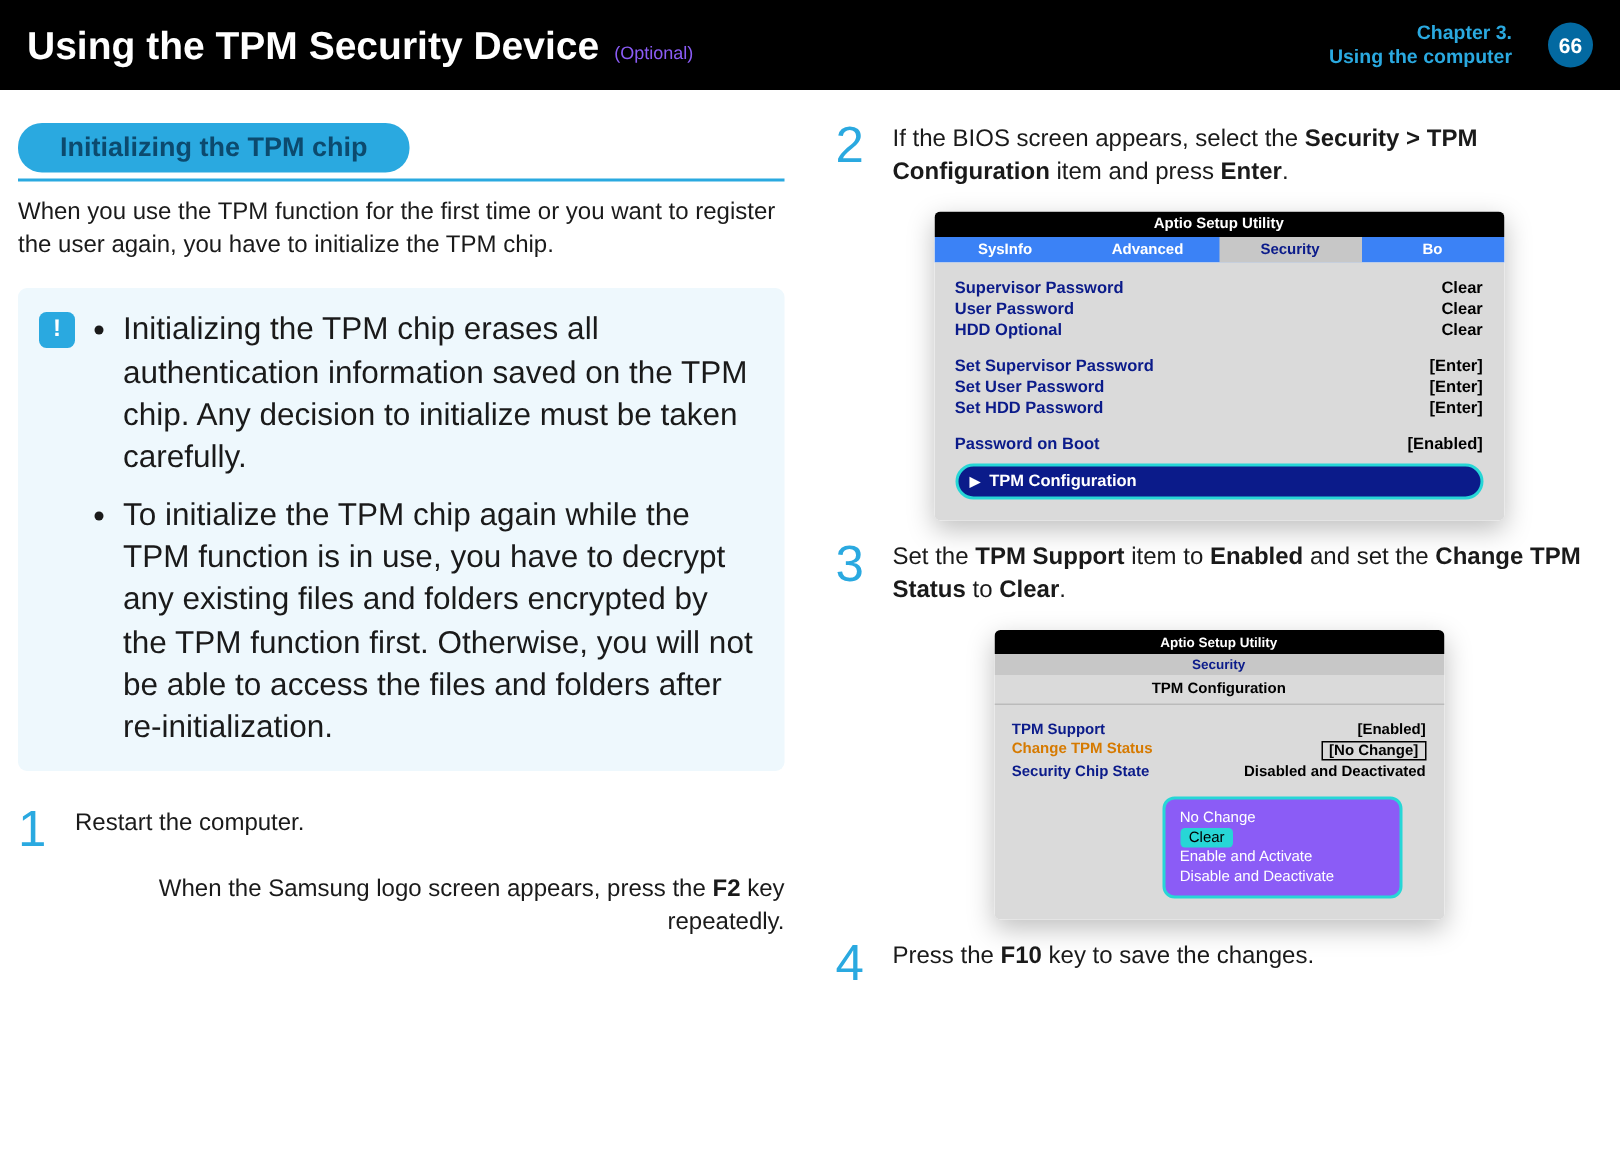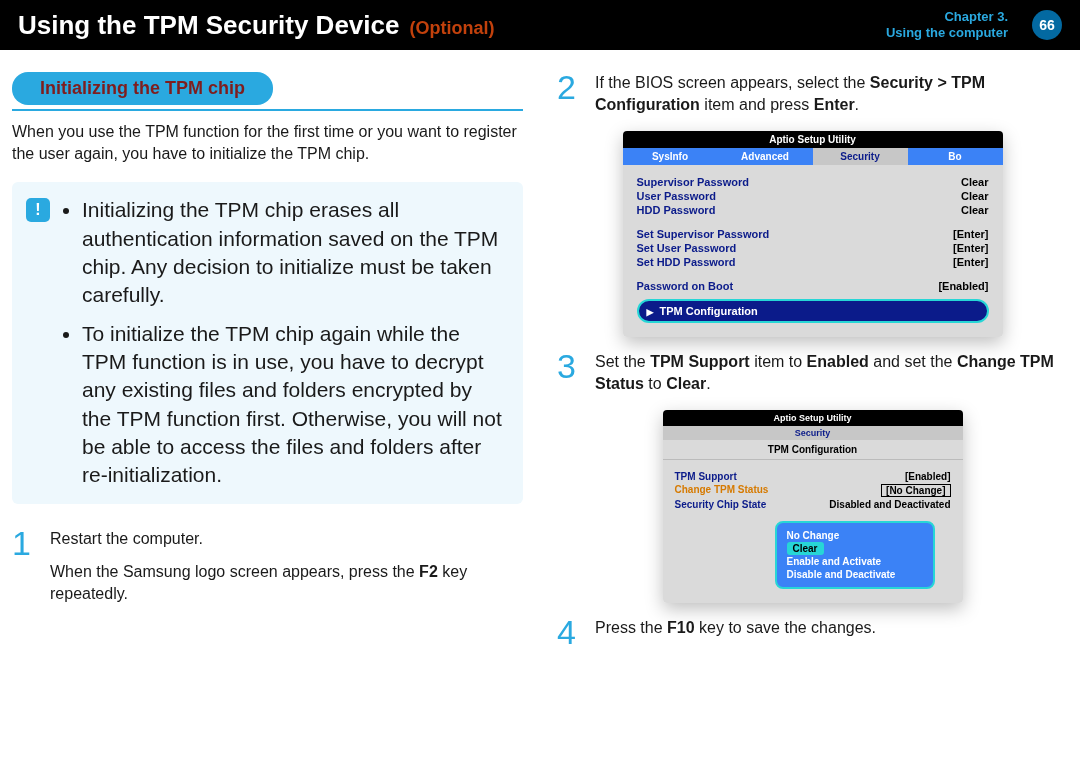--- a/index.html
+++ b/index.html
@@ -1,45 +1,45 @@
 <!DOCTYPE html>
 <html><head>
 <meta charset="utf-8">
 <style>
   * { box-sizing: border-box; margin: 0; padding: 0; }
   body { font-family: "Segoe UI", Arial, sans-serif; width: 1080px; height: 766px; background: #fff; color: #1a1a1a; }
 
-  .topbar { height: 50px; background: #000; display: flex; align-items: center; padding: 0 18px; justify-content: space-between; }
+  .topbar { height: 60px; background: #000; display: flex; align-items: center; padding: 0 18px; justify-content: space-between; }
   .title-wrap { display: flex; align-items: baseline; gap: 10px; }
   .title-main { color: #fff; font-size: 26px; font-weight: 700; }
-  .title-opt  { color: #c2410c; font-size: 18px; font-weight: 700; }
+  .title-opt  { color: #8b5cf6; font-size: 12px; font-weight: 400; }
   .crumbs { display: flex; align-items: center; gap: 24px; }
   .crumb-text { text-align: right; color: #2aa9e0; font-weight: 700; font-size: 13px; line-height: 1.25; }
   .crumb-line { display: block; }
   .page-badge { width: 30px; height: 30px; border-radius: 50%; background: #0369a1; color: #fff; display: flex; align-items: center; justify-content: center; font-weight: 700; font-size: 14px; }
 
   .page { display: flex; gap: 34px; padding: 22px 12px 0 12px; }
   .col { flex: 1 1 50%; }
 
-  .section-title { display: inline-block; background: #2aa9e0; color: #7f1d1d; font-weight: 700; font-size: 18px; padding: 6px 28px; border-radius: 16px; margin-bottom: 4px; }
+  .section-title { display: inline-block; background: #2aa9e0; color: #0c4a6e; font-weight: 700; font-size: 18px; padding: 6px 28px; border-radius: 16px; margin-bottom: 4px; }
   .title-underline { border-bottom: 2px solid #2aa9e0; margin-bottom: 10px; }
 
   .body-text { font-size: 16px; line-height: 1.35; margin: 8px 0; }
   .b { font-weight: 700; }
 
   .note { background: #eef8fd; border-radius: 6px; padding: 14px 18px 14px 52px; position: relative; margin: 18px 0 24px 0; }
   .note-icon { position: absolute; left: 14px; top: 16px; width: 24px; height: 24px; border-radius: 5px; background: #2aa9e0; color: #fff; display: flex; align-items: center; justify-content: center; font-weight: 900; font-size: 16px; }
   .note ul { list-style: disc; padding-left: 18px; }
   .note li { font-size: 21px; line-height: 1.35; margin-bottom: 10px; }
   .note li:last-child { margin-bottom: 0; }
 
   .step { display: flex; gap: 12px; margin-bottom: 16px; }
   .step-num { color: #2aa9e0; font-size: 34px; font-weight: 400; line-height: 0.9; min-width: 26px; user-select: none; }
   .step-body { font-size: 16px; line-height: 1.35; }
-  .step-body p + p { margin-top: 12px; }
+  .step-body p + p { margin-top: 23px; text-align: right; }
 
   
   .bios { width: 380px; margin: 8px auto 14px auto; font-family: "Segoe UI", Arial, sans-serif; font-size: 11px; border-radius: 4px; overflow: hidden; box-shadow: 0 6px 18px rgba(0,0,0,.25); }
   .bios .hdr { background: #000; color: #fff; text-align: center; font-weight: 700; padding: 3px 4px; font-size: 10px; }
   .bios .tabs { display: flex; background: #3b82f6; color: #fff; font-weight: 700; }
   .bios .tab { flex: 1; text-align: center; padding: 3px 2px; font-size: 10px; }
   .bios .tab.sel { background: #c7c7c7; color: #0b1b8a; }
   .bios .panel { background: #dadada; padding: 10px 14px 14px 14px; position: relative; }
   .bios .row { display: flex; justify-content: space-between; font-weight: 700; color: #0b1b8a; padding: 1px 0; text-align: right; }
   .bios .row .val { color: #000; font-weight: 700; }
@@ -49,21 +49,21 @@
 
   .bios2 { width: 300px; margin: 8px auto 14px auto; font-size: 10px; border-radius: 4px; overflow: hidden; box-shadow: 0 6px 18px rgba(0,0,0,.25); }
   .bios2 .hdr { background: #000; color: #fff; text-align: center; font-weight: 700; padding: 3px 4px; font-size: 9px; }
   .bios2 .tabs { background: #c7c7c7; text-align: center; color: #0b1b8a; font-weight: 700; padding: 2px; font-size: 9px; }
   .bios2 .sub { background: #dadada; text-align: center; color: #000; font-weight: 700; padding: 4px; border-bottom: 1px solid #bbb; }
   .bios2 .panel { background: #dadada; padding: 10px 12px 14px 12px; }
   .bios2 .row { display: flex; justify-content: space-between; font-weight: 700; color: #0b1b8a; padding: 1px 0; }
   .bios2 .row.orange .lab { color: #d67a00; }
   .bios2 .row .val { color: #000; font-weight: 700; }
   .bios2 .row .val.boxed { border: 1px solid #000; padding: 0 4px; }
-  .bios2 .popup { margin-top: 10px; margin-left: 100px; width: 160px; background: #3b82f6; border: 2px solid #27d6d6; border-radius: 8px; padding: 6px 10px; color: #fff; font-weight: 700; }
+  .bios2 .popup { margin-top: 10px; margin-left: 100px; width: 160px; background: #8b5cf6; border: 2px solid #27d6d6; border-radius: 8px; padding: 6px 10px; color: #fff; font-weight: 400; }
   .bios2 .popup .opt { padding: 1px 0; }
   .bios2 .popup .opt.sel { color: #000; background: #27d6d6; border-radius: 3px; padding: 1px 6px; display: inline-block; }
 </style>
 </head>
 <body>
 
 <div class="topbar">
   <div class="title-wrap">
     <span class="title-main">Using the TPM Security Device</span>
     <span class="title-opt">(Optional)</span>
@@ -129,21 +129,21 @@
       <div class="panel">
         <div class="row">
             <span class="lab">Supervisor Password</span>
             <span class="val">Clear</span>
           </div>
         <div class="row">
             <span class="lab">User Password</span>
             <span class="val">Clear</span>
           </div>
         <div class="row">
-            <span class="lab">HDD Password</span>
+            <span class="lab">HDD Optional</span>
             <span class="val">Clear</span>
           </div>
         <div class="sp"></div>
         <div class="row">
             <span class="lab">Set Supervisor Password</span>
             <span class="val">[Enter]</span>
           </div>
         <div class="row">
             <span class="lab">Set User Password</span>
             <span class="val">[Enter]</span>

